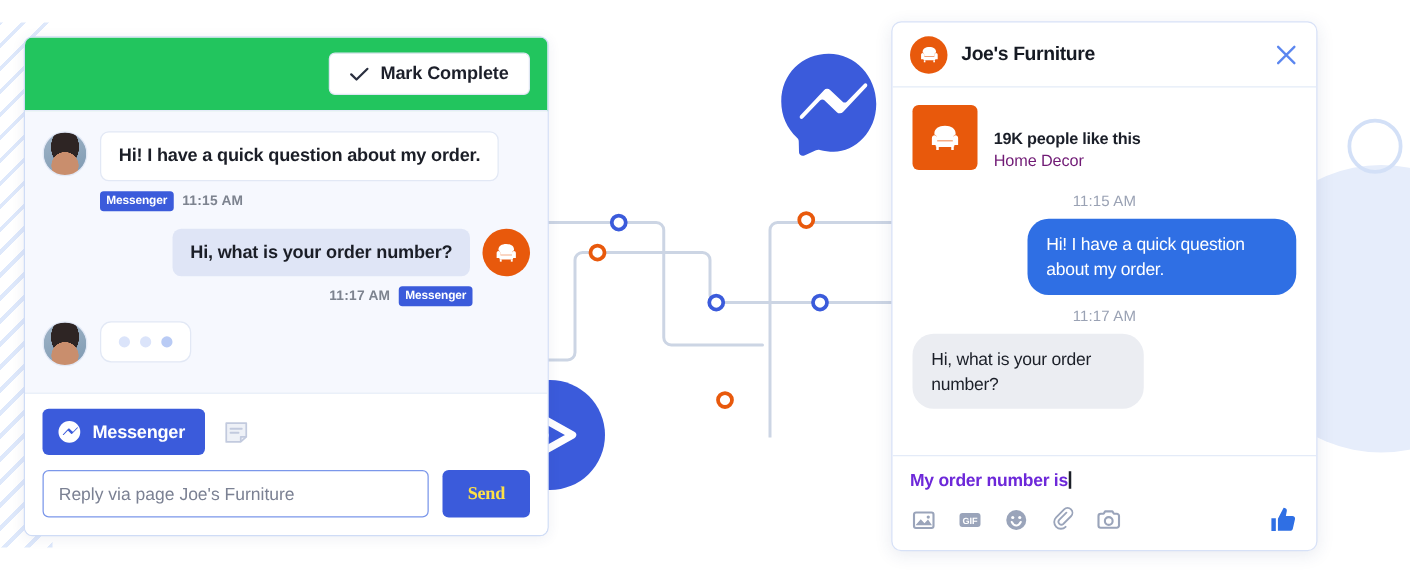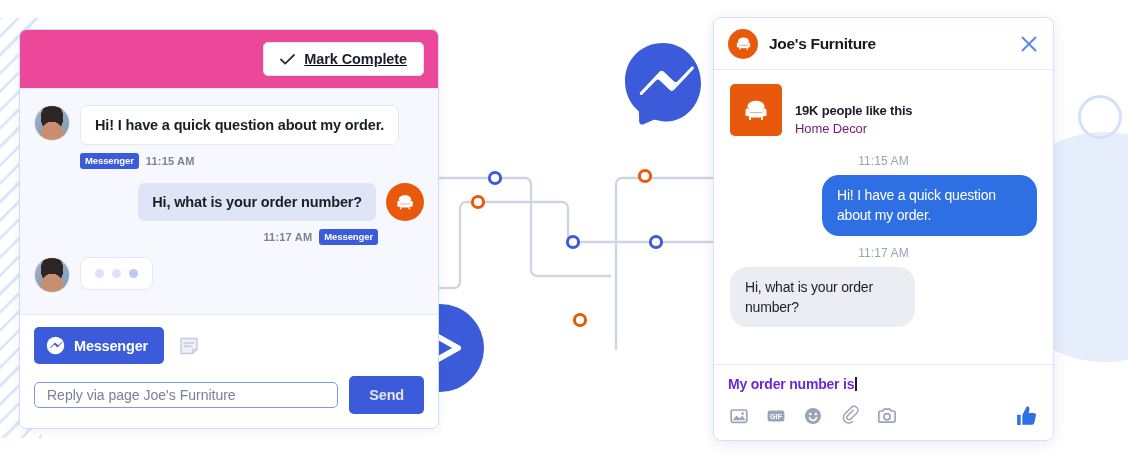--- a/index.html
+++ b/index.html
@@ -51,21 +51,21 @@
     border: 1px solid #cfdcf6;
     border-radius: 7px;
     box-shadow: 0 2px 10px rgba(40,60,120,.07);
     display: flex; flex-direction: column;
     overflow: hidden;
   }
   .lc-topbar {
     height: 59px; flex: 0 0 59px;
     border-bottom: 1px solid #e4ebf8;
     display: flex; align-items: center; justify-content: flex-end;
-    padding-right: 14px; background:#ec4899;text-decoration:underline;
+    padding-right: 14px; background:#22c55e;
   }
   .mark-complete {
     display: inline-flex; align-items: center; gap: 9px;
     border: 1px solid #dfe6f3; border-radius: 5px;
     background: #fff; padding: 8px 16px;
     font-size: 14.5px; font-weight: 700; color: #1c1f2a;
     cursor: pointer; letter-spacing: -.1px;
   }
   .mc-check { width: 15px; height: 11px; display:block; }
 
@@ -123,29 +123,29 @@
   .tab-messenger {
     display:inline-flex; align-items:center; gap:9px;
     background:#3b5bdb; color:#fff; border-radius:5px;
     padding: 9px 16px 9px 12px; font-size:14.5px; font-weight:700;
     cursor:pointer; letter-spacing:-.2px;
   }
   .tab-messenger .mm { width:19px; height:19px; display:block; }
   .note-icon { width: 22px; height: 22px; display:block; cursor:pointer; }
   .comp-input-row { display:flex; align-items:center; gap:11px; }
   .reply-input {
-    flex:1 1 auto; height: 26px; border: 1px solid #7b97ea; border-radius: 5px;
+    flex:1 1 auto; height: 38px; border: 1px solid #7b97ea; border-radius: 5px;
     background: #fff; padding: 0 12px; font-size: 14px; color:#3e4450;
     font-family: "Liberation Sans", sans-serif; outline:none;
   }
   .reply-input::placeholder { color:#7b8193; }
   .send-btn {
-    flex: 0 0 auto; background:#3b5bdb; color:#e5e5e5; border:none; border-radius:5px;
+    flex: 0 0 auto; background:#3b5bdb; color:#fde047; border:none; border-radius:5px;
     height: 38px; padding: 0 20px; font-size:14.5px; font-weight:700; cursor:pointer;
-    font-family: Liberation Sans, sans-serif; letter-spacing:-.2px;
+    font-family: Liberation Serif, serif; letter-spacing:-.2px;
   }
 
   
   .right-card {
     position: absolute; left: 713px; top: 17px;
     width: 341px; height: 424px;
     background:#fff; border: 1px solid #d7e1f7; border-radius: 8px;
     box-shadow: 0 3px 14px rgba(40,60,120,.10);
     display:flex; flex-direction:column; overflow:hidden;
   }

